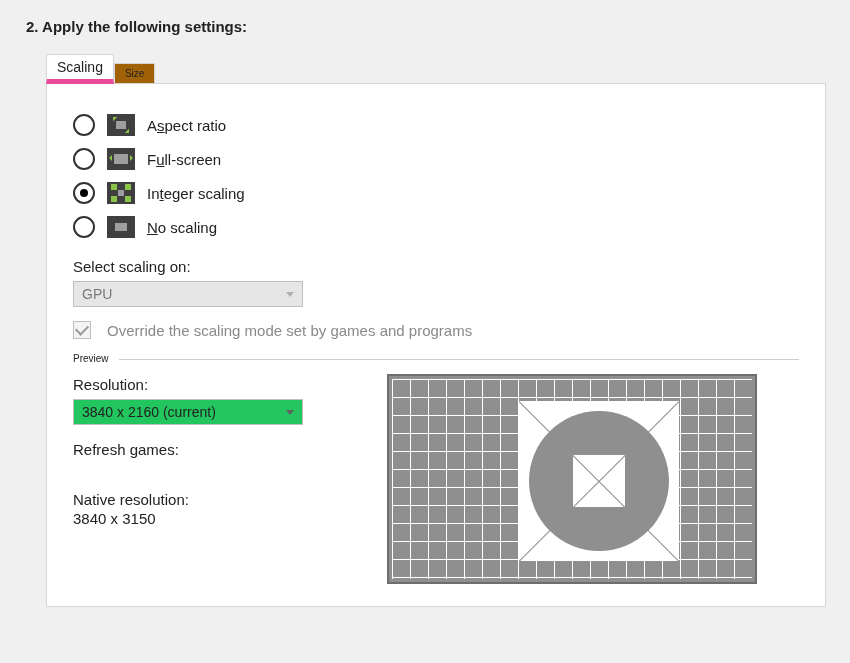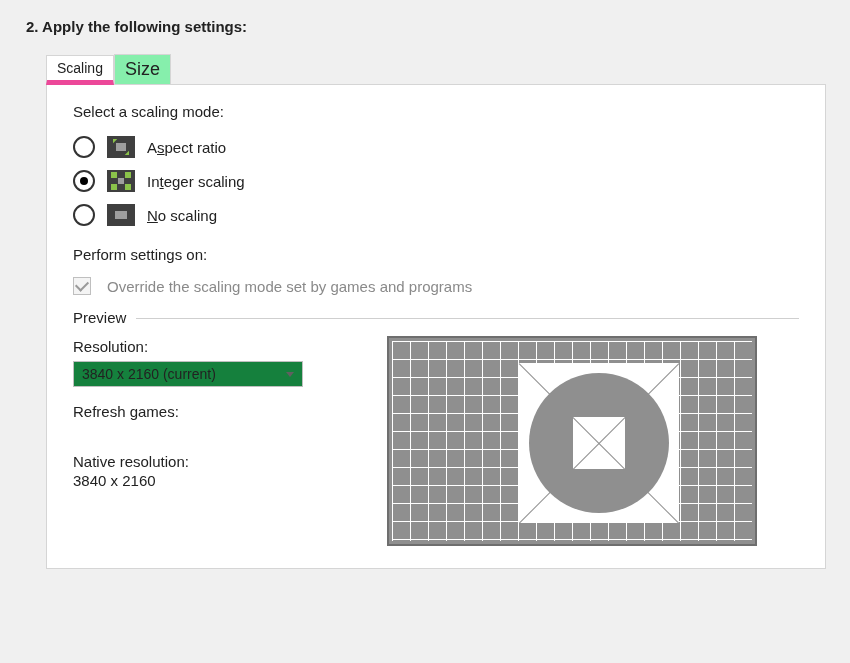--- a/index.html
+++ b/index.html
@@ -23,22 +23,22 @@
   }
   
   .tabstrip {
     display: flex;
     align-items: flex-end;
     margin-left: 20px;
   }
   .tab {
     padding: 4px 10px 4px 10px;
     border: 1px solid #d5d5d5;
-    background: #86efac;
-    font-size: 18px;
+    background: #a16207;
+    font-size: 10px;
     position: relative;
     top: 1px;
     cursor: pointer;
   }
   .tab.active {
     background: #fff;
     border-bottom: 5px solid #ec4899;
     font-size: 14px;
     z-index: 2;
   }
@@ -138,32 +138,32 @@
     display:flex;align-items:center;justify-content:center;
   }
   .checkmark {
     width:10px;height:6px;border-left:2px solid #9a9a9a;border-bottom:2px solid #9a9a9a;
     transform: rotate(-45deg) translate(1px,-1px);
   }
   .check-label { font-size:15px; }
 
   .fieldset-label {
     display:flex;align-items:center;gap:10px;margin:8px 0 10px 0;
-    font-size:15px;
+    font-size:10px;
   }
   .fieldset-label .line{
     flex:1;height:1px;background:#cfcfcf;margin-top:2px;
   }
 
   .preview-area {
     display:flex; gap:14px; align-items:flex-start;
   }
   .preview-left { width: 300px; }
   .preview-left .sub-label{margin-top:2px;}
-  .dropdown.normal { background:#15803d; }
+  .dropdown.normal { background:#22c55e; }
   .native { margin-top: 33px; font-size:15px; }
   .native-val { font-size:15px; margin-top:2px;}
 
   
   .preview-frame {
     width: 370px; height: 210px;
     border: 2px solid #6e6e6e;
     background: #8f8f8f;
     position: relative;
     box-sizing: border-box;
@@ -211,32 +211,38 @@
 <div class="page">
   <div class="section-title">2. Apply the following settings:</div>
 
   <div class="tabstrip">
     <div class="tab active">Scaling</div>
     <div class="tab">Size</div>
   </div>
 
   <div class="panel">
 
-    <div class="label-row">Select a scaling mode:</div>
 
     <div class="radio-list">
 
       <div class="radio-row">
         <div class="radio"></div>
         <div class="mode-icon aspect">
             <div class="inner"></div>
           </div>
         <div class="radio-label"><span>A</span><span class="mn">s</span><span>pect ratio</span></div>
       </div>
 
+      <div class="radio-row">
+        <div class="radio"></div>
+        <div class="mode-icon full">
+            <div class="inner"></div>
+          </div>
+        <div class="radio-label"><span>F</span><span class="mn">u</span><span>ll-screen</span></div>
+      </div>
 
       <div class="radio-row">
         <div class="radio">
             <div class="dot"></div>
           </div>
         <div class="mode-icon integer">
           <div class="pix p1"></div>
             <div class="pix p2"></div>
             <div class="pix p3"></div>
             <div class="pix p4"></div>
@@ -248,21 +254,25 @@
       <div class="radio-row">
         <div class="radio"></div>
         <div class="mode-icon noscale">
             <div class="inner"></div>
           </div>
         <div class="radio-label"><span></span><span class="mn">N</span><span>o scaling</span></div>
       </div>
 
     </div>
 
-    <div class="sub-label">Perform settings on:</div>
+    <div class="sub-label">Select scaling on:</div>
+    <div class="dropdown disabled">
+      <span>GPU</span>
+      <span class="chev"></span>
+    </div>
 
     <div class="check-row">
       <div class="checkbox">
           <div class="checkmark"></div>
         </div>
       <div class="check-label">Override the scaling mode set by games and programs</div>
     </div>
 
     <div class="fieldset-label">
       <span>Preview</span>
@@ -273,21 +283,21 @@
       <div class="preview-left">
         <div class="sub-label">Resolution:</div>
         <div class="dropdown normal">
           <span>3840 x 2160 (current)</span>
           <span class="chev"></span>
         </div>
 
         <div class="sub-label" style="margin-top:16px">Refresh games:</div>
 
         <div class="native">Native resolution:</div>
-        <div class="native-val">3840 x 2160</div>
+        <div class="native-val">3840 x 3150</div>
       </div>
 
       <div class="preview-frame">
         <div class="grid-lines"></div>
         <div class="white-sq"></div>
         <div class="circle">
             <div class="hole"></div>
           </div>
       </div>
     </div>

